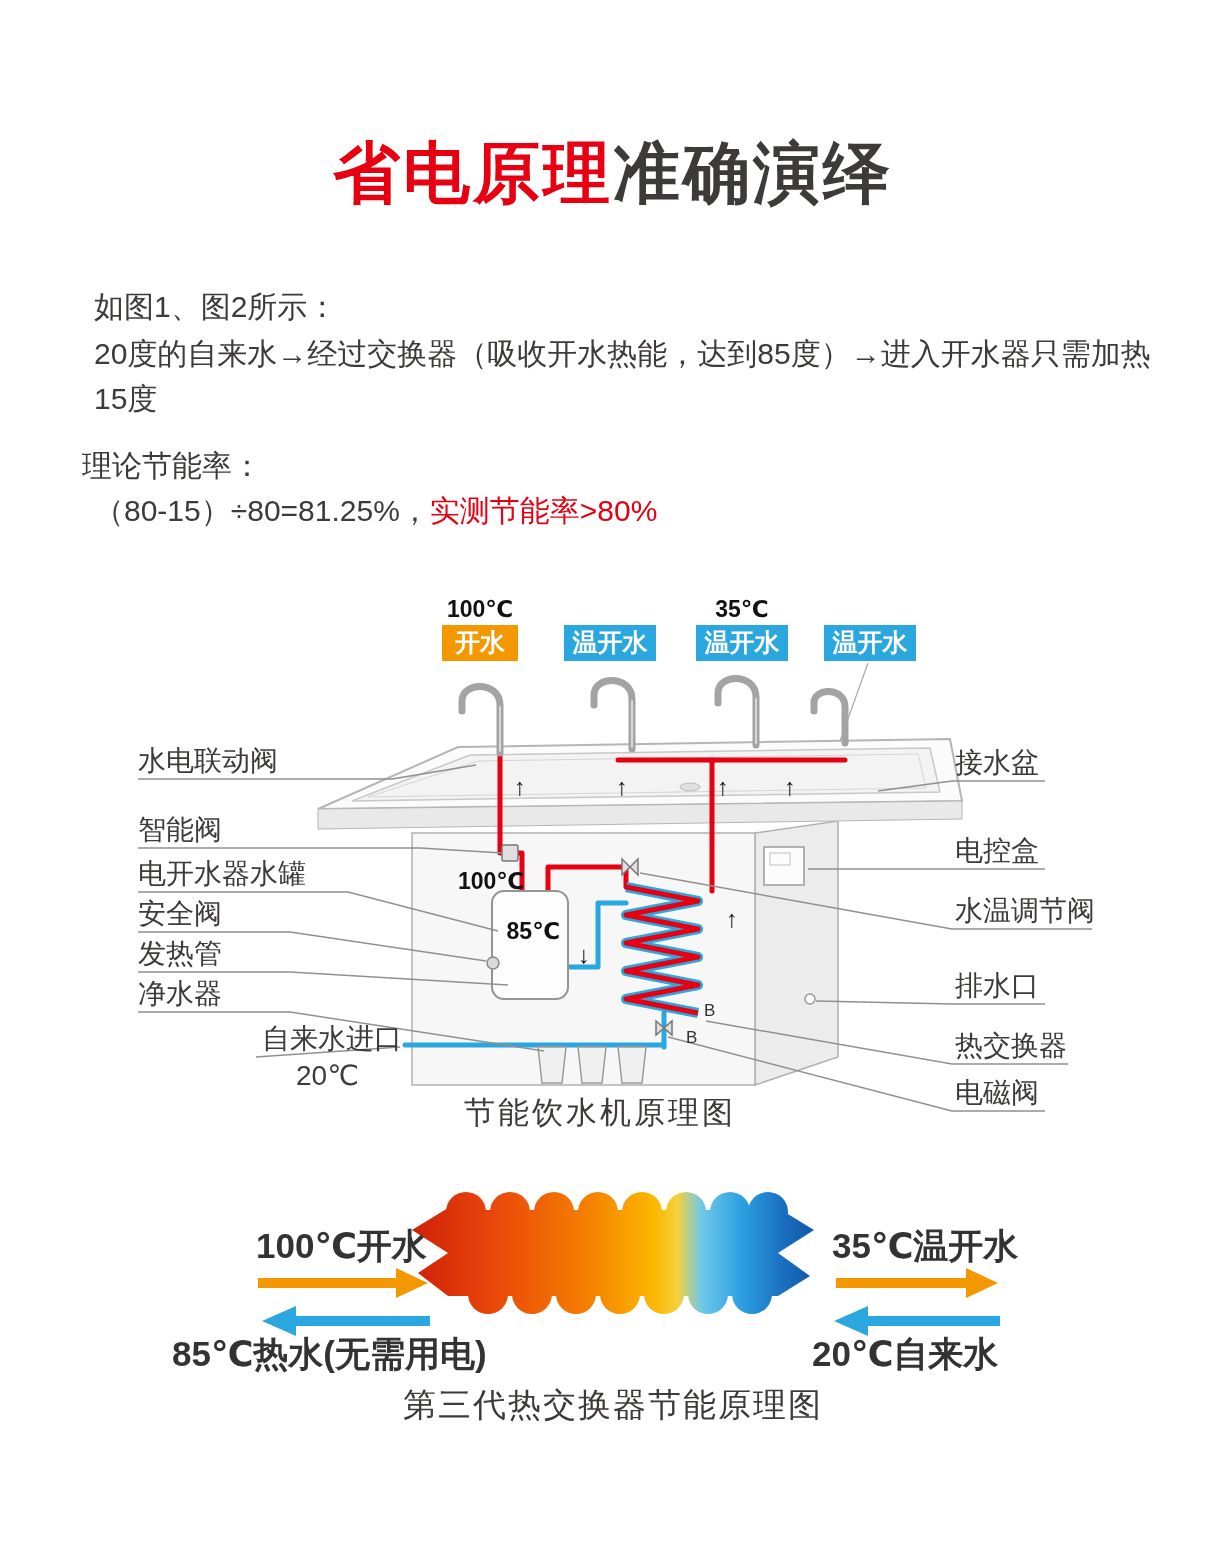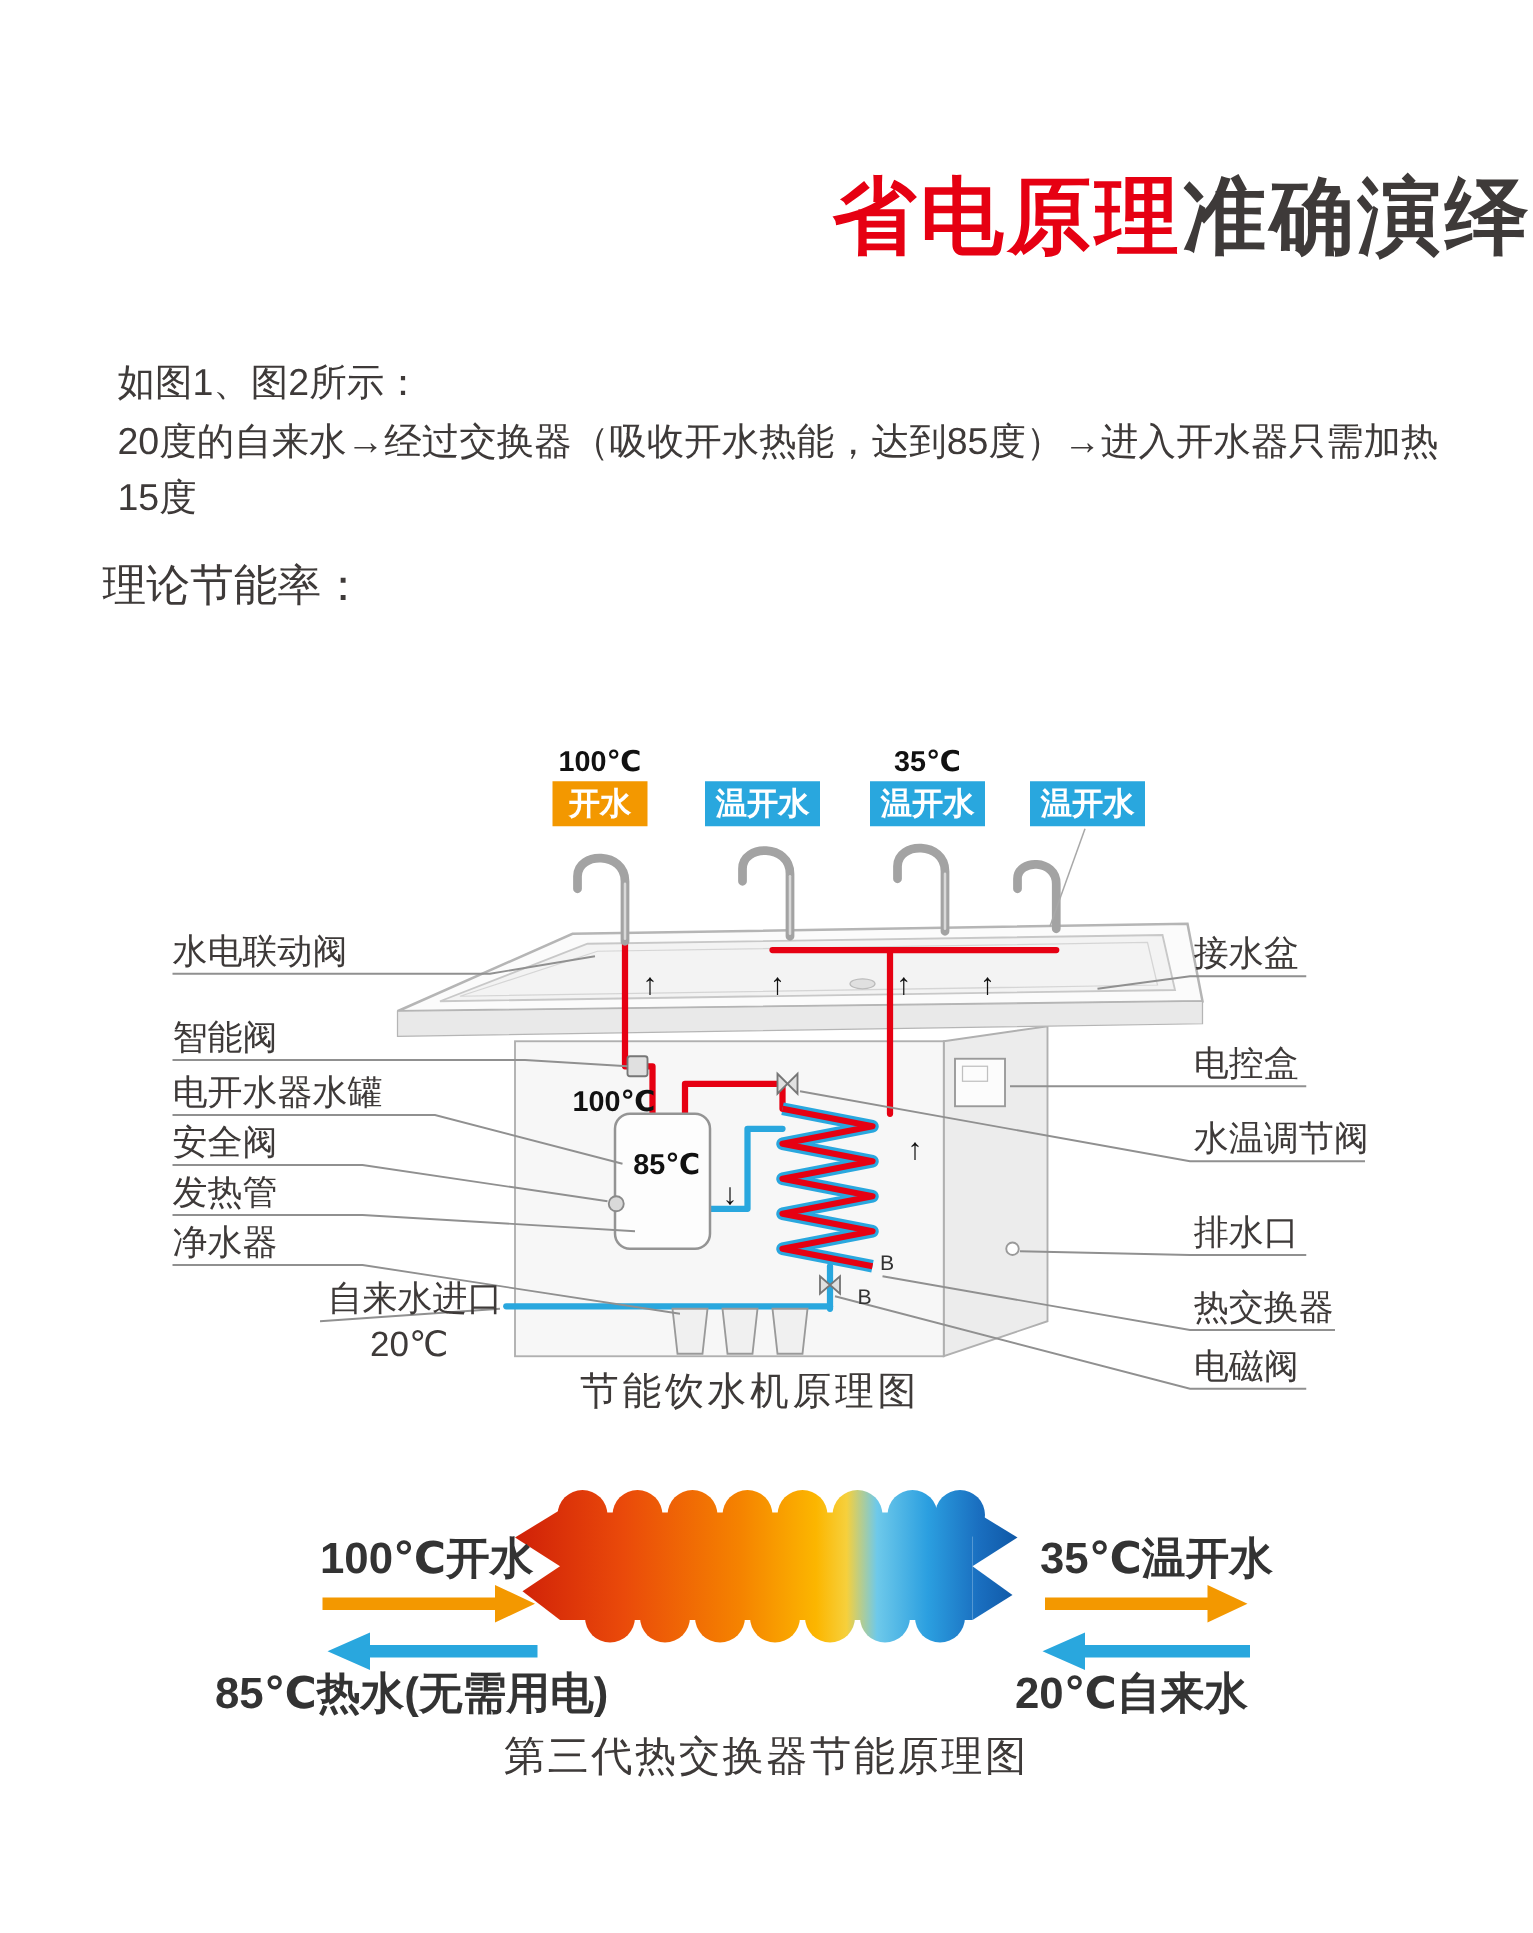--- a/index.html
+++ b/index.html
@@ -2,32 +2,32 @@
 <html><head>
 <meta charset="utf-8">
 <style>
   html,body { margin:0; padding:0; background:#ffffff; }
   .page {
     position:relative; width:1226px; height:1546px; background:#ffffff;
     font-family:"Liberation Sans","DejaVu Sans",sans-serif; color:#3e3a39; overflow:hidden;
   }
   .title {
     position:absolute; top:128px; left:0; width:100%;
-    text-align:right; font-size:67px; font-weight:bold; letter-spacing:3px;
+    text-align:center; font-size:67px; font-weight:bold; letter-spacing:3px;
   }
   .t-red  { color:#e60012; }
   .t-dark { color:#3e3a39; }
   .intro {
     position:absolute; top:284px; left:82px; width:1078px;
     font-size:30px; line-height:1.5;margin-left:12px;
   }
   .intro p { margin:0 0 2px 0; }
   .formula {
     position:absolute; top:443px; left:82px; width:1078px;
-    font-size:35px; line-height:1.5;
+    font-size:30px; line-height:1.5;
   }
   .formula p { margin:0; }
   .formula .calc { padding-left:12px; }
   .red { color:#e60012; }
 
   svg { position:absolute; left:0; }
   .svg-dispenser { top:595px; }
   .svg-exchanger { top:1158px; }
 
   .d-lbl   { font-size:28px; fill:#3e3a39; }
@@ -58,20 +58,21 @@
     <span class="t-red">省电原理</span><span class="t-dark">准确演绎</span>
   </div>
 
   <div class="intro">
     <p>如图1、图2所示：</p>
     <p>20度的自来水→经过交换器（吸收开水热能，达到85度）→进入开水器只需加热15度</p>
   </div>
 
   <div class="formula">
     <p>理论节能率：</p>
+    <p class="calc"><span>（80-15）÷80=81.25%，</span><span class="red">实测节能率&gt;80%</span></p>
   </div>
 
   <svg class="svg-dispenser" width="1226" height="555" viewBox="0 0 1226 555">
 
     <g>
       <polygon points="755,238 838,226 838,462 755,490" fill="#ececec" stroke="#b0b0b0" stroke-width="1.5"></polygon>
       <rect x="412" y="238" width="343" height="252" fill="#f7f7f7" stroke="#b0b0b0" stroke-width="1.5"></rect>
       <rect x="764" y="252" width="40" height="38" fill="#fcfcfc" stroke="#9a9a9a" stroke-width="1.5"></rect>
       <rect x="770" y="258" width="20" height="12" fill="none" stroke="#c0c0c0" stroke-width="1"></rect>
       <circle cx="810" cy="404" r="5" fill="#ffffff" stroke="#9a9a9a" stroke-width="1.5"></circle>

